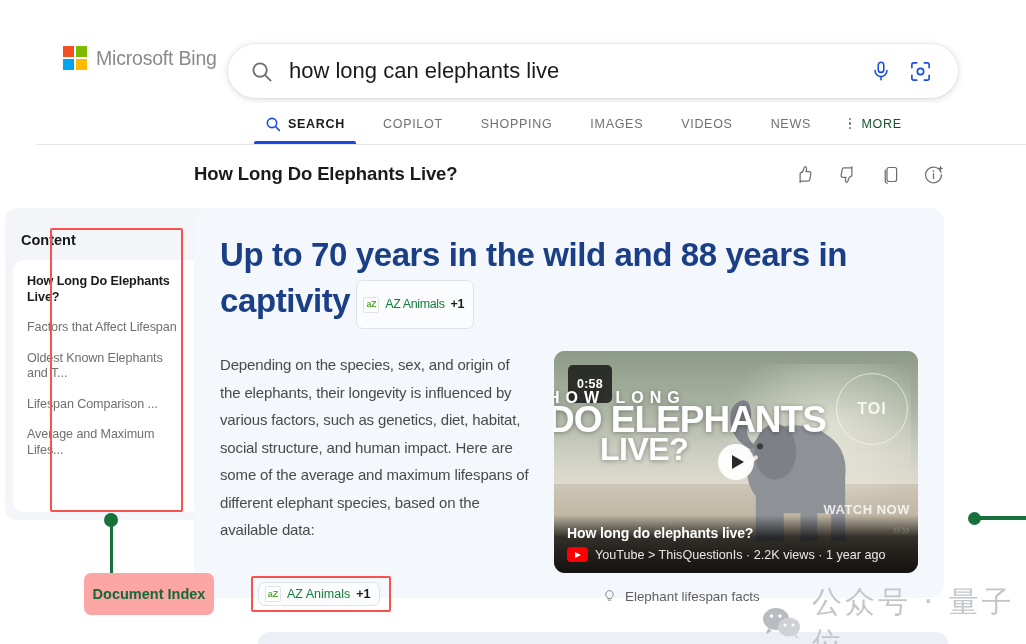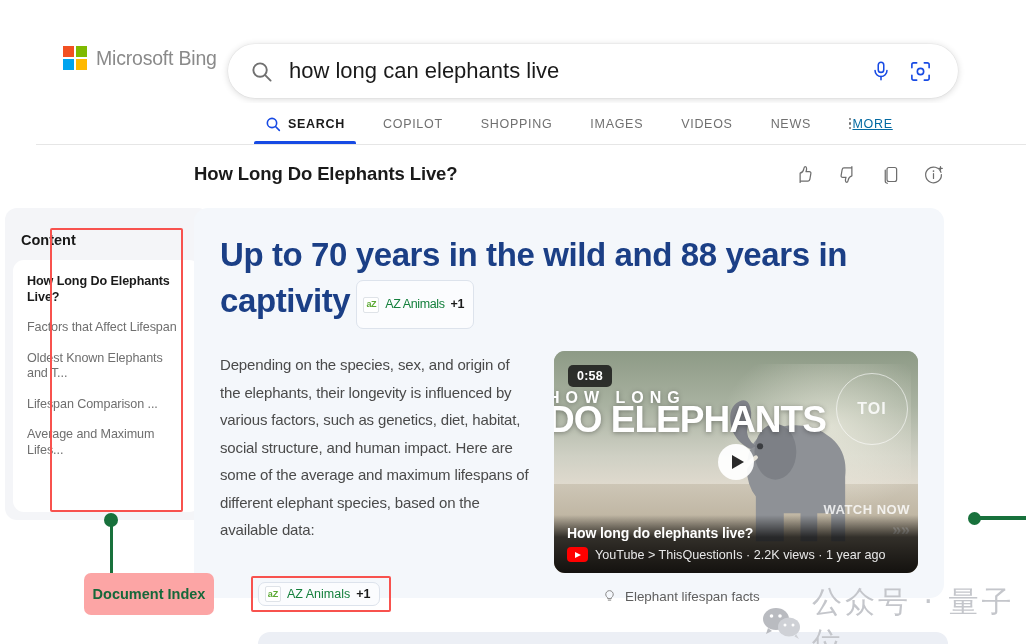--- a/index.html
+++ b/index.html
@@ -64,21 +64,21 @@
   .nav-tab {
     position: relative; display: flex; align-items: center; gap: 7px;
     height: 41px; padding: 0 19px;
     font-size: 12.5px; letter-spacing: 0.7px; color: #707070; cursor: pointer;
   }
   .nav-tab.active { color: #1a1a1a; font-weight: bold; }
   .nav-tab.active .tab-underline {
     position: absolute; left: 8px; right: 8px; bottom: 0; height: 3px;
     background: #174ae4; border-radius: 2px 2px 0 0;
   }
-  .nav-tab.more { gap: 1px; color: #0369a1; text-decoration: underline; }
+  .nav-tab.more { gap: 10px; color: #14532d; }
   .kebab { display: inline-flex; flex-direction: column; gap: 2px; }
   .kebab i { width: 2.5px; height: 2.5px; border-radius: 50%; background: #707070; display: block; }
 
   
   .answer-head {
     position: absolute; left: 194px; top: 163px; width: 750px;
     display: flex; align-items: center; justify-content: space-between;
   }
   .answer-title { font-size: 18.5px; font-weight: bold; color: #1a1a1a; letter-spacing: -0.1px; }
   .head-icons { display: flex; align-items: center; gap: 22px; }
@@ -179,21 +179,21 @@
     position: absolute; right: 2%; top: 6%; width: 55%; height: 70%;
     background: radial-gradient(ellipse at 60% 40%, rgba(255,252,240,0.55), rgba(255,255,255,0) 65%);
   }
   .eleph {
     position: absolute; left: 44%; bottom: 8%; width: 46%; height: 78%;
   }
   .vid-duration {
     position: absolute; left: 14px; top: 14px;
     background: rgba(20,20,20,0.82); color: #fff;
     font-size: 12.5px; font-weight: bold; border-radius: 5px;
-    padding: 4px 9px; letter-spacing: 0.2px;
+    padding: 12px 9px; letter-spacing: 0.2px;
   }
   .vid-overtext {
     position: absolute; left: -6px; top: 40px; line-height: 0.84;
     color: #ffffff; text-shadow: 0 1px 5px rgba(0,0,0,0.35);
   }
   .ot1 { font-size: 16px; font-weight: bold; letter-spacing: 6px; }
   .ot2 { font-size: 37px; font-weight: bold; letter-spacing: -1px; }
   .ot3 { font-size: 32px; font-weight: bold; letter-spacing: -0.5px; margin-left: 52px; }
   .vid-toi {
     position: absolute; right: 10px; top: 22px; width: 72px; height: 72px;
@@ -403,20 +403,21 @@
           <ellipse cx="44" cy="48" rx="15" ry="20" fill="#7d8086"></ellipse>
           <circle cx="33" cy="44" r="2.2" fill="#3b3d41"></circle>
           <path d="M30 52 Q24 56 22 60" stroke="#e7e3d8" stroke-width="3" fill="none" stroke-linecap="round"></path>
         </svg>
 
         <div class="vid-duration">0:58</div>
 
         <div class="vid-overtext">
           <div class="ot1">HOW LONG</div>
           <div class="ot2">DO ELEPHANTS</div>
+          <div class="ot3">LIVE?</div>
         </div>
 
         <div class="vid-toi">TOI</div>
         <div class="vid-watch">WATCH NOW</div>
         <div class="vid-chevs">»»</div>
 
         <div class="play-btn">
           <span class="play-tri"></span>
         </div>
 

